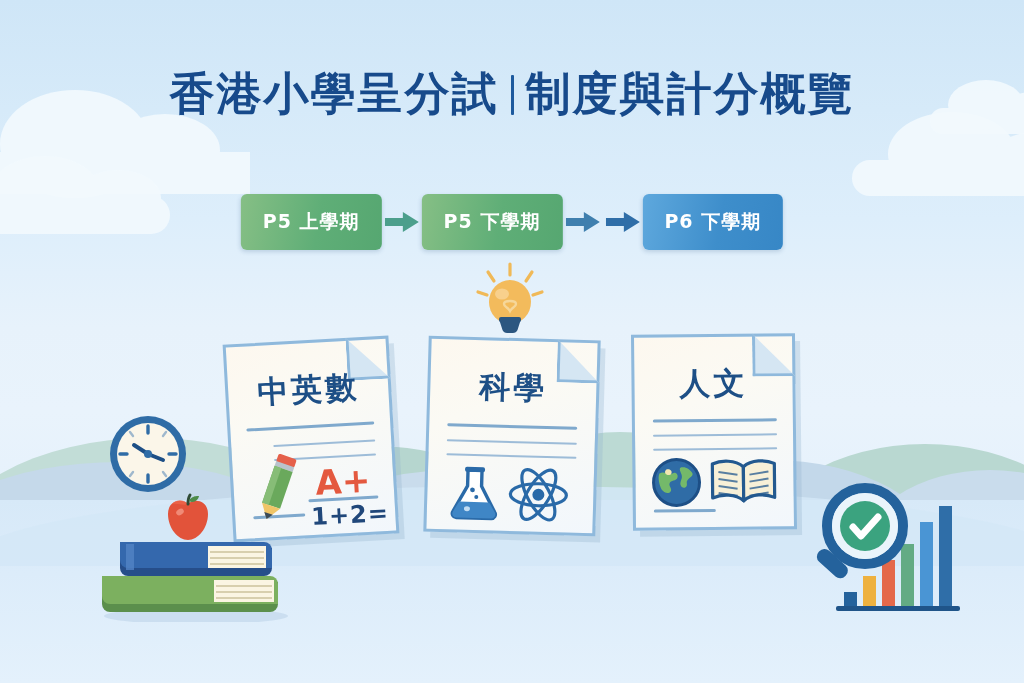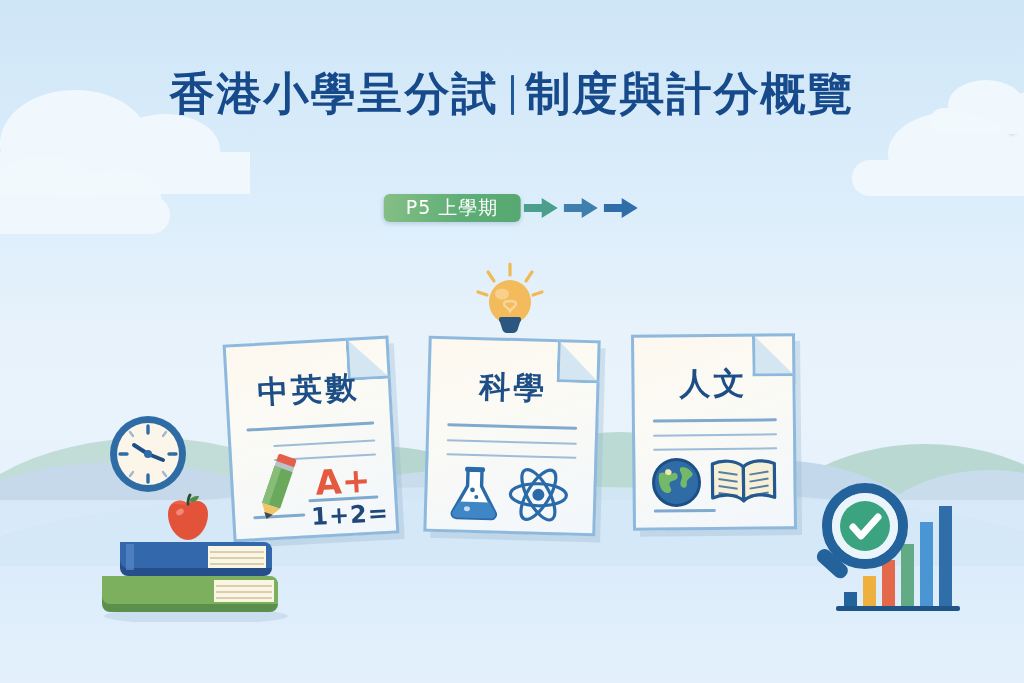--- a/index.html
+++ b/index.html
@@ -68,22 +68,22 @@
     margin:0 12px;vertical-align:-6px;border-radius:1px;
   }
 
   
   .pipeline{
     position:absolute;left:50%;transform:translateX(-50%);
     top:194px;display:flex;align-items:center;gap:0;
   }
   .badge{
     display:flex;align-items:center;justify-content:center;
-    height:28px;padding:0 22px;border-radius:6px;
-    color:#ffffff;font-size:19px;font-weight:normal;letter-spacing:1px;
+    height:56px;padding:0 22px;border-radius:6px;
+    color:#ffffff;font-size:19px;font-weight:bold;letter-spacing:1px;
     font-family:"DejaVu Sans","Liberation Sans",sans-serif;
     box-shadow:0 2px 4px rgba(30,70,120,.18);
     white-space:nowrap;
   }
   .badge.green{background:linear-gradient(100deg,#86bf85 0%,#5fae77 55%,#56a771 100%);}
   .badge.blue{background:linear-gradient(100deg,#5ea8dd 0%,#3e8ecb 55%,#3787c6 100%);}
   .arrow{
     width:40px;height:22px;display:flex;align-items:center;justify-content:center;
     flex:0 0 auto;
   }
@@ -157,30 +157,32 @@
     <span>香港小學呈分試</span><span class="sep"></span><span>制度與計分概覽</span>
   </div>
 
   <div class="pipeline">
     <div class="badge green">P5 上學期</div>
     <div class="arrow">
       <svg width="34" height="20" viewBox="0 0 34 20">
           <path d="M0 6h18V0l16 10-16 10v-6H0z" fill="#4c9f8c"></path>
         </svg>
     </div>
+    <div class="badge green">P5 下學期</div>
     <div class="arrow">
       <svg width="34" height="20" viewBox="0 0 34 20">
           <path d="M0 6h18V0l16 10-16 10v-6H0z" fill="#3f7fae"></path>
         </svg>
     </div>
     <div class="arrow">
       <svg width="34" height="20" viewBox="0 0 34 20">
           <path d="M0 6h18V0l16 10-16 10v-6H0z" fill="#2f6ea8"></path>
         </svg>
     </div>
+    <div class="badge blue">P6 下學期</div>
   </div>
 
   <div class="bulb">
     <svg width="72" height="76" viewBox="0 0 72 76">
       <g stroke="#f0b957" stroke-width="3.2" stroke-linecap="round">
         <line x1="36" y1="2" x2="36" y2="13"></line>
         <line x1="14" y1="10" x2="20" y2="19"></line>
         <line x1="58" y1="10" x2="52" y2="19"></line>
         <line x1="4" y1="30" x2="13" y2="33"></line>
         <line x1="68" y1="30" x2="59" y2="33"></line>

